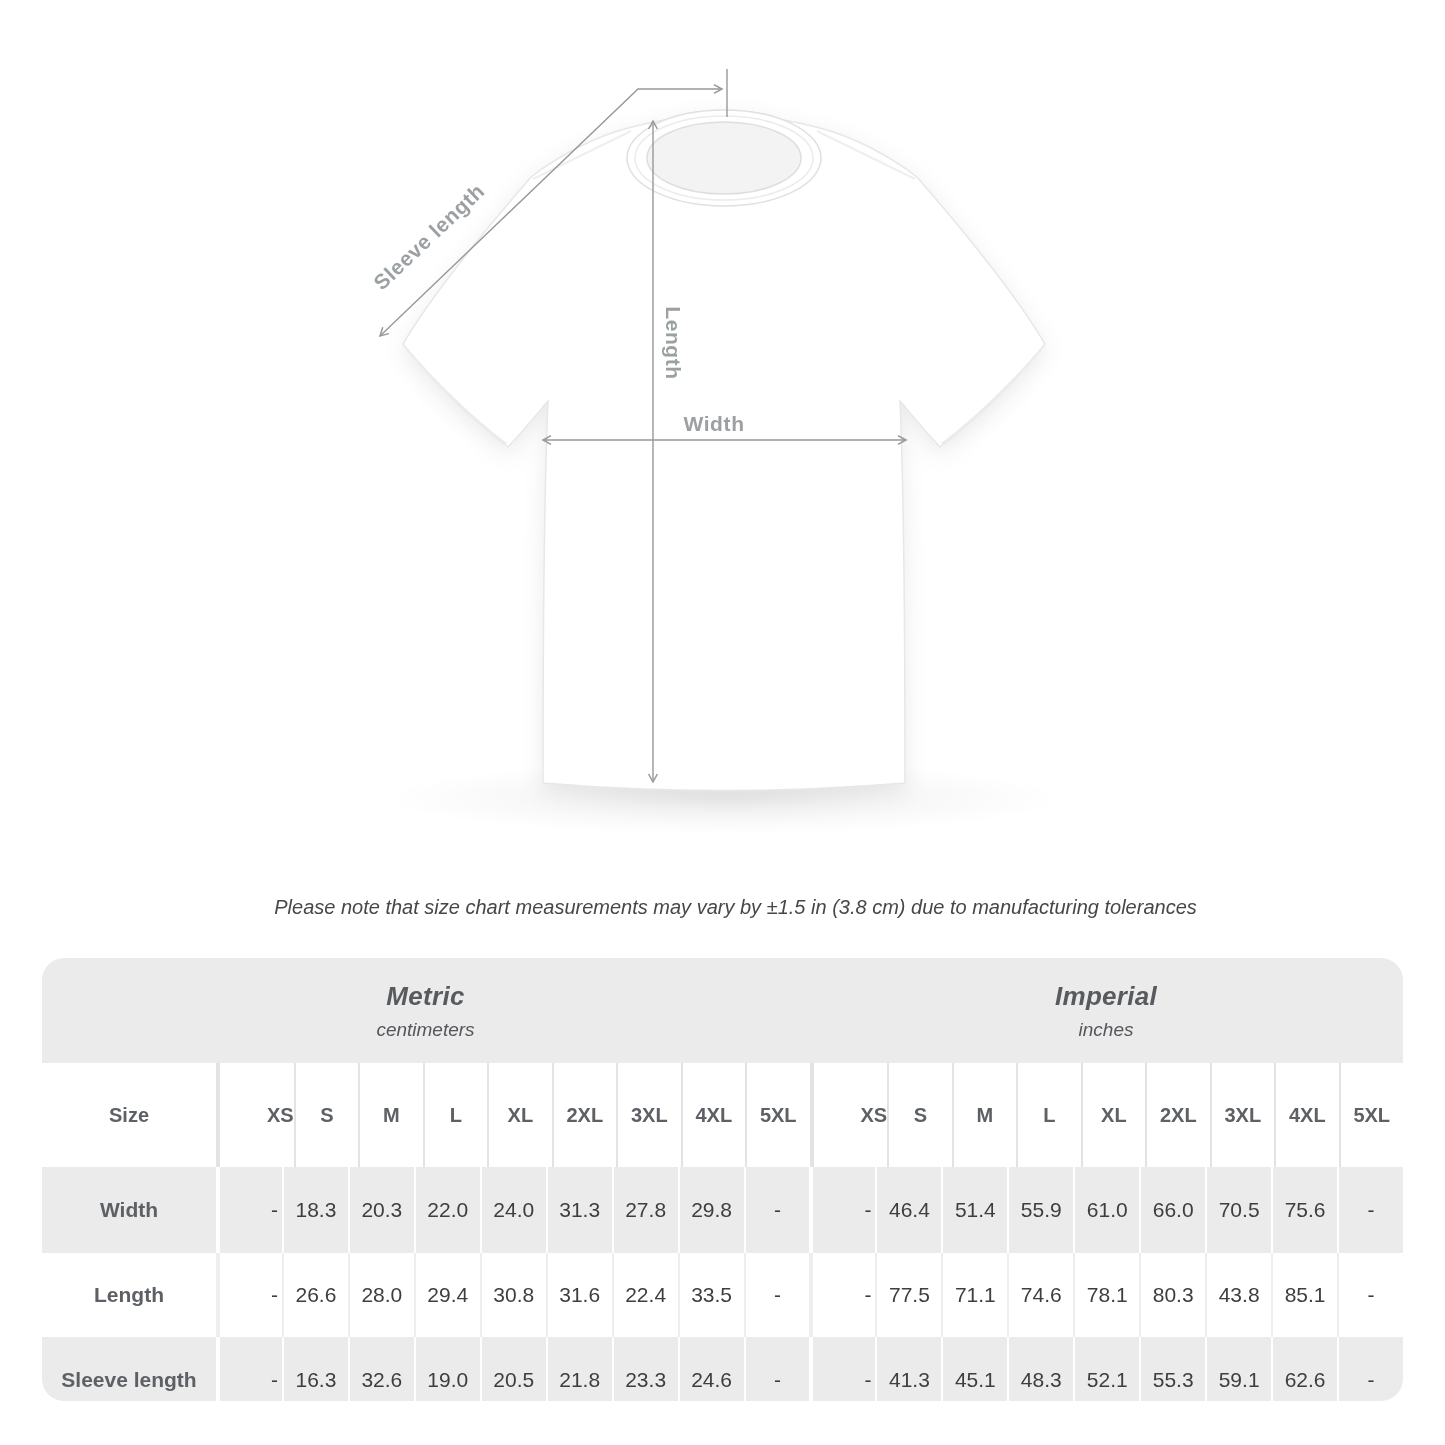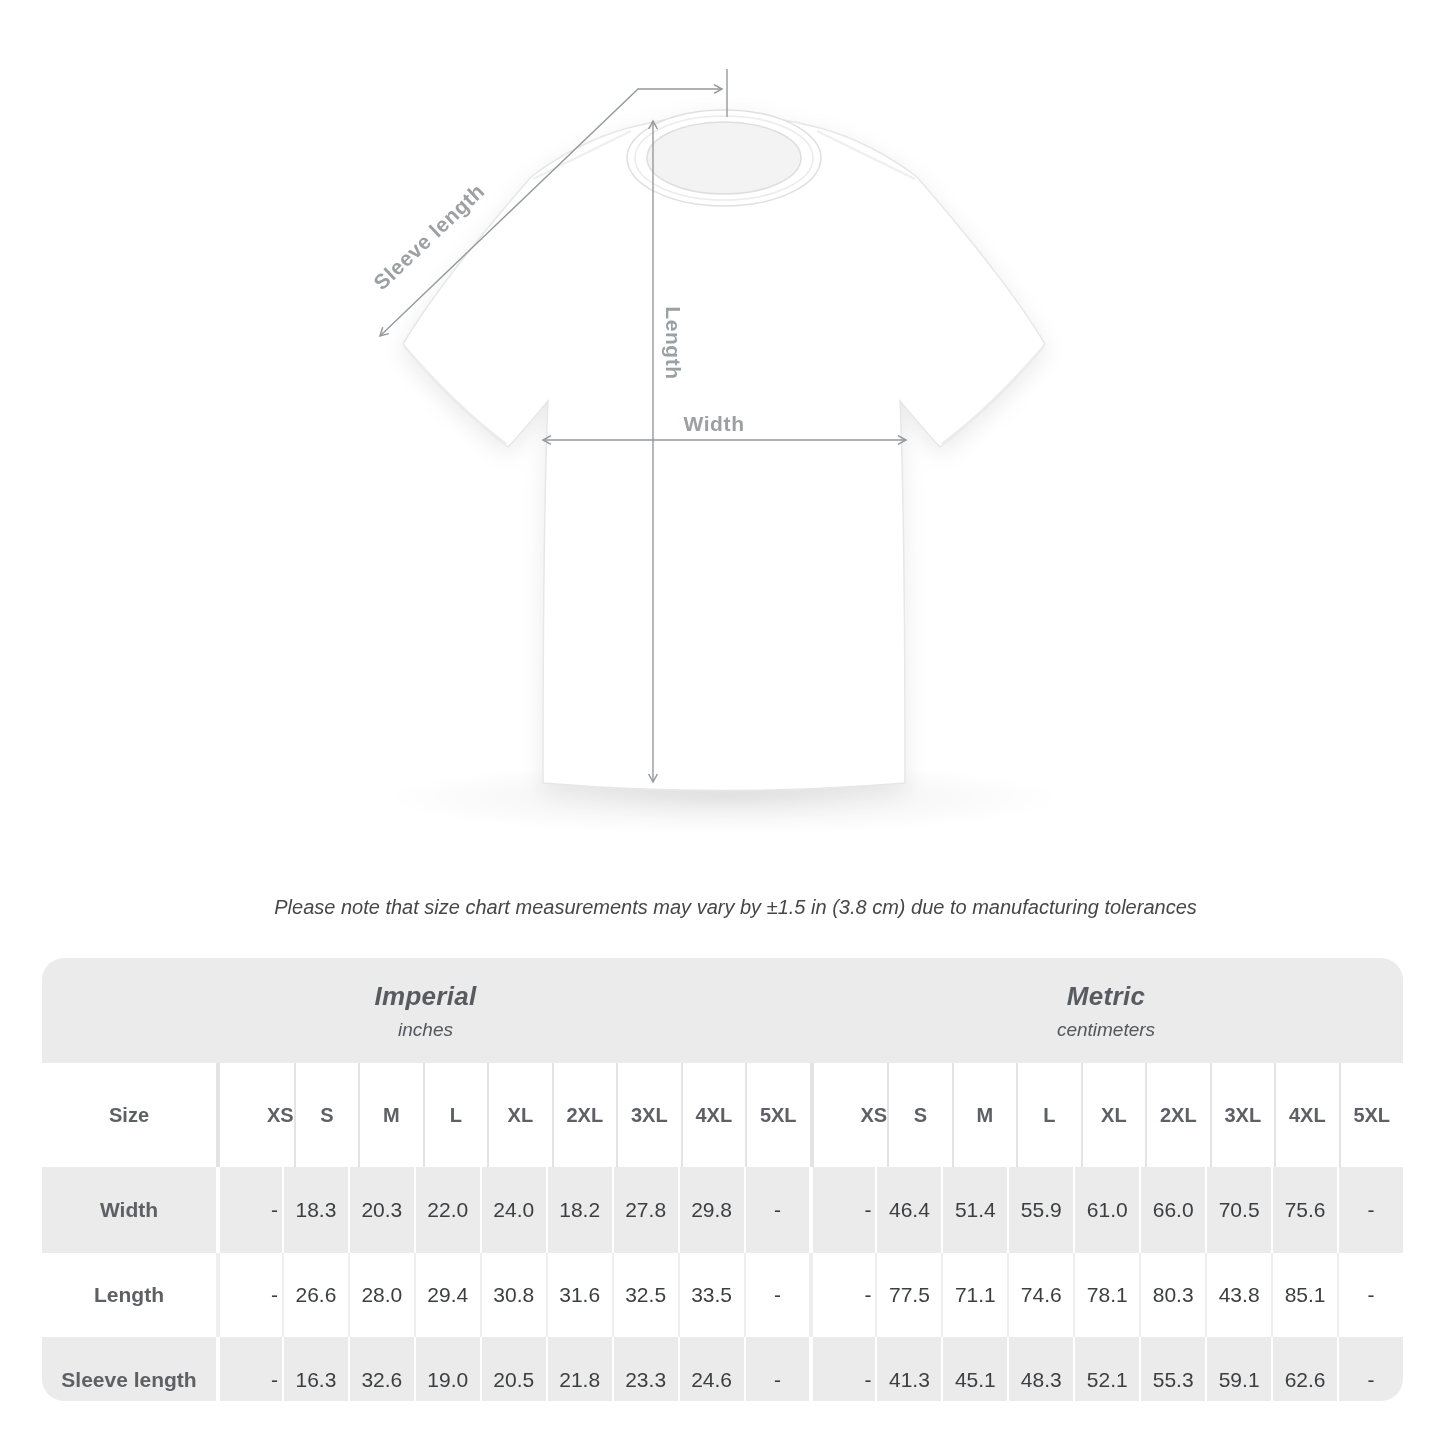--- a/index.html
+++ b/index.html
@@ -135,26 +135,26 @@
       <text class="ann-label" x="714" y="431" text-anchor="middle">Width</text>
     </svg>
   </div>
 
   <p class="subtitle">Please note that size chart measurements may vary by ±1.5 in (3.8 cm) due to manufacturing tolerances</p>
 
   <div class="card">
 
     <div class="unit-band">
       <div class="unit">
+        <div class="unit-title">Metric</div>
+        <div class="unit-sub">centimeters</div>
+      </div>
+      <div class="unit">
         <div class="unit-title">Imperial</div>
         <div class="unit-sub">inches</div>
-      </div>
-      <div class="unit">
-        <div class="unit-title">Metric</div>
-        <div class="unit-sub">centimeters</div>
       </div>
     </div>
 
     <div class="row header-row">
       <div class="cell head">Size</div>
       <div class="cell head group-start">XS</div>
       <div class="cell head">S</div>
       <div class="cell head">M</div>
       <div class="cell head">L</div>
       <div class="cell head">XL</div>
@@ -173,21 +173,21 @@
       <div class="cell head">5XL</div>
     </div>
 
     <div class="row row-gray">
       <div class="cell rowlabel">Width</div>
       <div class="cell group-start">-</div>
       <div class="cell">18.3</div>
       <div class="cell">20.3</div>
       <div class="cell">22.0</div>
       <div class="cell">24.0</div>
-      <div class="cell">18.2</div>
+      <div class="cell">31.3</div>
       <div class="cell">27.8</div>
       <div class="cell">29.8</div>
       <div class="cell">-</div>
       <div class="cell group-start">-</div>
       <div class="cell">46.4</div>
       <div class="cell">51.4</div>
       <div class="cell">55.9</div>
       <div class="cell">61.0</div>
       <div class="cell">66.0</div>
       <div class="cell">70.5</div>
@@ -196,21 +196,21 @@
     </div>
 
     <div class="row row-white">
       <div class="cell rowlabel">Length</div>
       <div class="cell group-start">-</div>
       <div class="cell">26.6</div>
       <div class="cell">28.0</div>
       <div class="cell">29.4</div>
       <div class="cell">30.8</div>
       <div class="cell">31.6</div>
-      <div class="cell">32.5</div>
+      <div class="cell">22.4</div>
       <div class="cell">33.5</div>
       <div class="cell">-</div>
       <div class="cell group-start">-</div>
       <div class="cell">77.5</div>
       <div class="cell">71.1</div>
       <div class="cell">74.6</div>
       <div class="cell">78.1</div>
       <div class="cell">80.3</div>
       <div class="cell">43.8</div>
       <div class="cell">85.1</div>

